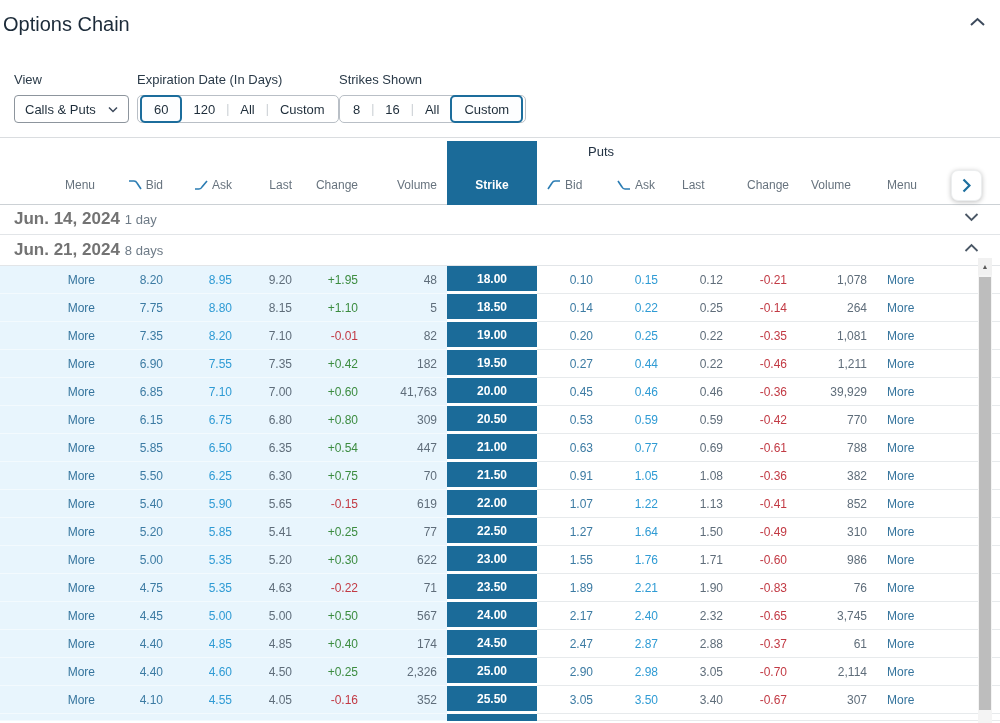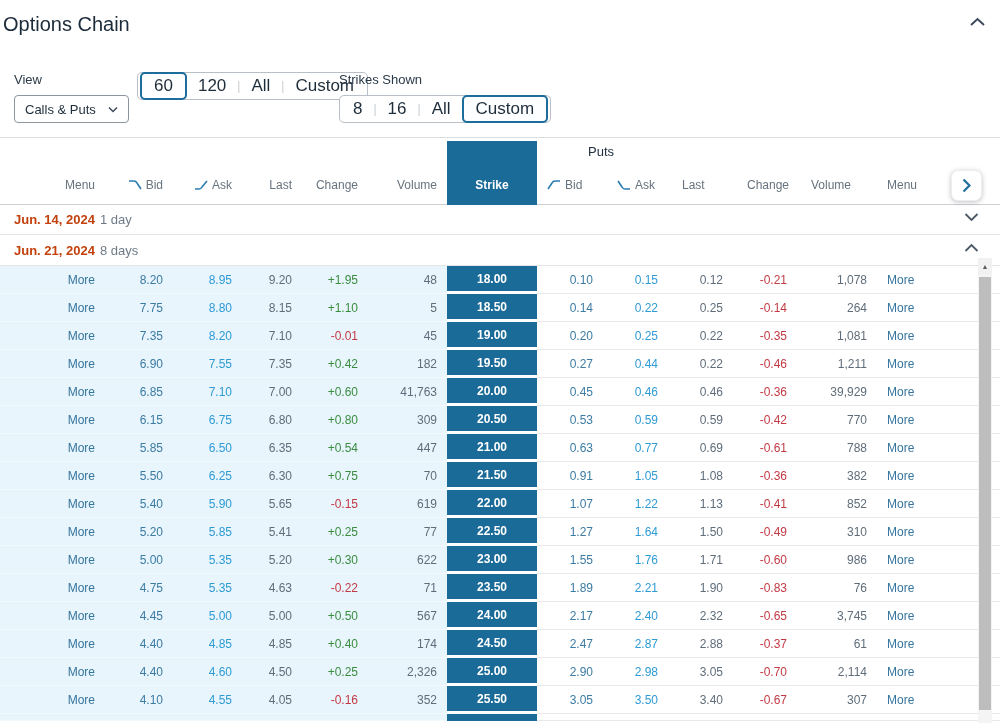--- a/index.html
+++ b/index.html
@@ -16,21 +16,21 @@
   .title{position:absolute;left:3px;top:13px;font-size:20px;color:#1c2b39;}
   .panel-collapse{position:absolute;right:14px;top:16px;cursor:pointer;}
   .controls{position:absolute;left:14px;top:72px;display:flex;align-items:flex-start;}
   .control-label{font-size:13px;color:#2a3a48;margin-bottom:8px;display:block;}
   .ctl-view{width:123px;}
   .ctl-exp{width:202px;}
   .dropdown{display:inline-flex;align-items:center;gap:12px;border:1px solid #8d959d;
     border-radius:4px;height:28px;padding:0 10px;font-size:13px;cursor:pointer;background:#fff;}
   .segmented{display:inline-flex;align-items:center;border:1px solid #b9bfc6;
     border-radius:5px;height:28px;background:#fff;padding:0 2px;}
-  .seg-opt{font-size:17px;color:#1e2d3a;padding:0 11px;height:28px;display:flex;
+  .seg-opt{font-size:13px;color:#1e2d3a;padding:0 11px;height:28px;display:flex;
     align-items:center;cursor:pointer;background:transparent;border:none;
     font-family:"Liberation Sans",sans-serif;}
   .seg-opt.selected{border:2px solid var(--sel-border);border-radius:5px;height:28px;
     margin:-1px 0;background:#fdfeff;padding:0 12px;}
   .seg-sep{color:#c8cdd2;font-size:12px;}
 
   
   .thead{position:absolute;left:0;top:137px;width:1000px;height:67px;
     border-top:1px solid #dadde0;}
   .grid{display:grid;grid-template-columns:97px 80px 69px 60px 66px 75px 90px 70px 65px 65px 64px 76px 64px 1fr;}
@@ -46,21 +46,21 @@
     background:var(--accent);color:#ffffff;display:flex;align-items:flex-end;
     justify-content:center;font-size:12px;font-weight:bold;padding-bottom:13px;}
   .next-btn{position:absolute;right:18px;top:32px;width:31px;height:31px;background:#fff;
     border:1px solid #eceeef;border-radius:7px;box-shadow:0 1px 5px rgba(0,0,0,.25);
     display:flex;align-items:center;justify-content:center;cursor:pointer;}
 
   
   .tbody{position:absolute;left:0;top:204px;width:1000px;height:519px;overflow:hidden;}
   .group-row{height:31px;border-bottom:1px solid var(--line);display:flex;
     align-items:center;padding-left:14px;position:relative;}
-  .group-date{font-size:13px;font-weight:bold;color:#c2410c;}
+  .group-date{font-size:17px;font-weight:bold;color:#737373;}
   .group-days{font-size:13px;color:#6e7b87;margin-left:5px;}
   .group-chev{position:absolute;right:21px;top:8px;cursor:pointer;}
   .row{height:28px;align-items:stretch;font-size:12px;}
   .cell{display:flex;align-items:center;white-space:nowrap;}
   .r{justify-content:flex-end;}
   .calls-side{background:var(--calls-bg);border-bottom:1px solid #f3fafe;}
   .puts-side{background:#fff;border-bottom:1px solid #e7eaec;}
   .more{color:var(--more);cursor:pointer;}
   .v-bid{color:var(--bid);} .v-ask{color:var(--ask);} .v-muted{color:var(--muted);}
   .v-pos{color:var(--pos);} .v-neg{color:var(--neg);}
@@ -92,20 +92,21 @@
     <div class="ctl-view">
       <span class="control-label">View</span>
       <div class="dropdown">
         <span>Calls &amp; Puts</span>
         <svg width="10" height="7" viewBox="0 0 10 7">
             <polyline points="1,1.5 5,5.5 9,1.5" fill="none" stroke="#3d4a5c" stroke-width="1.5"></polyline>
           </svg>
       </div>
     </div>
     <div class="ctl-exp">
+      <span class="control-label">Expiration Date (In Days)</span>
       <div class="segmented" id="seg-expiration">
           <button class="seg-opt selected">60</button>
           <button class="seg-opt">120</button>
           <span class="seg-sep">|</span>
           <button class="seg-opt">All</button>
           <span class="seg-sep">|</span>
           <button class="seg-opt">Custom</button>
         </div>
     </div>
     <div class="ctl-strikes">
@@ -236,21 +237,21 @@
         <div class="cell puts-side r pr10 v-muted">264</div>
         <div class="cell puts-side pl10 more">More</div>
         <div class="cell puts-side"></div>
       </div>
       <div class="grid row">
         <div class="cell calls-side r pr2 more">More</div>
         <div class="cell calls-side r pr14 v-bid">7.35</div>
         <div class="cell calls-side r pr14 v-ask">8.20</div>
         <div class="cell calls-side r pr14 v-muted">7.10</div>
         <div class="cell calls-side r pr14 v-neg">-0.01</div>
-        <div class="cell calls-side r pr10 v-muted">45</div>
+        <div class="cell calls-side r pr10 v-muted">82</div>
         <div class="cell strike-cell">19.00</div>
         <div class="cell puts-side r pr14 v-bid">0.20</div>
         <div class="cell puts-side r pr14 v-ask">0.25</div>
         <div class="cell puts-side r pr14 v-muted">0.22</div>
         <div class="cell puts-side r pr14 v-neg">-0.35</div>
         <div class="cell puts-side r pr10 v-muted">1,081</div>
         <div class="cell puts-side pl10 more">More</div>
         <div class="cell puts-side"></div>
       </div>
       <div class="grid row">

